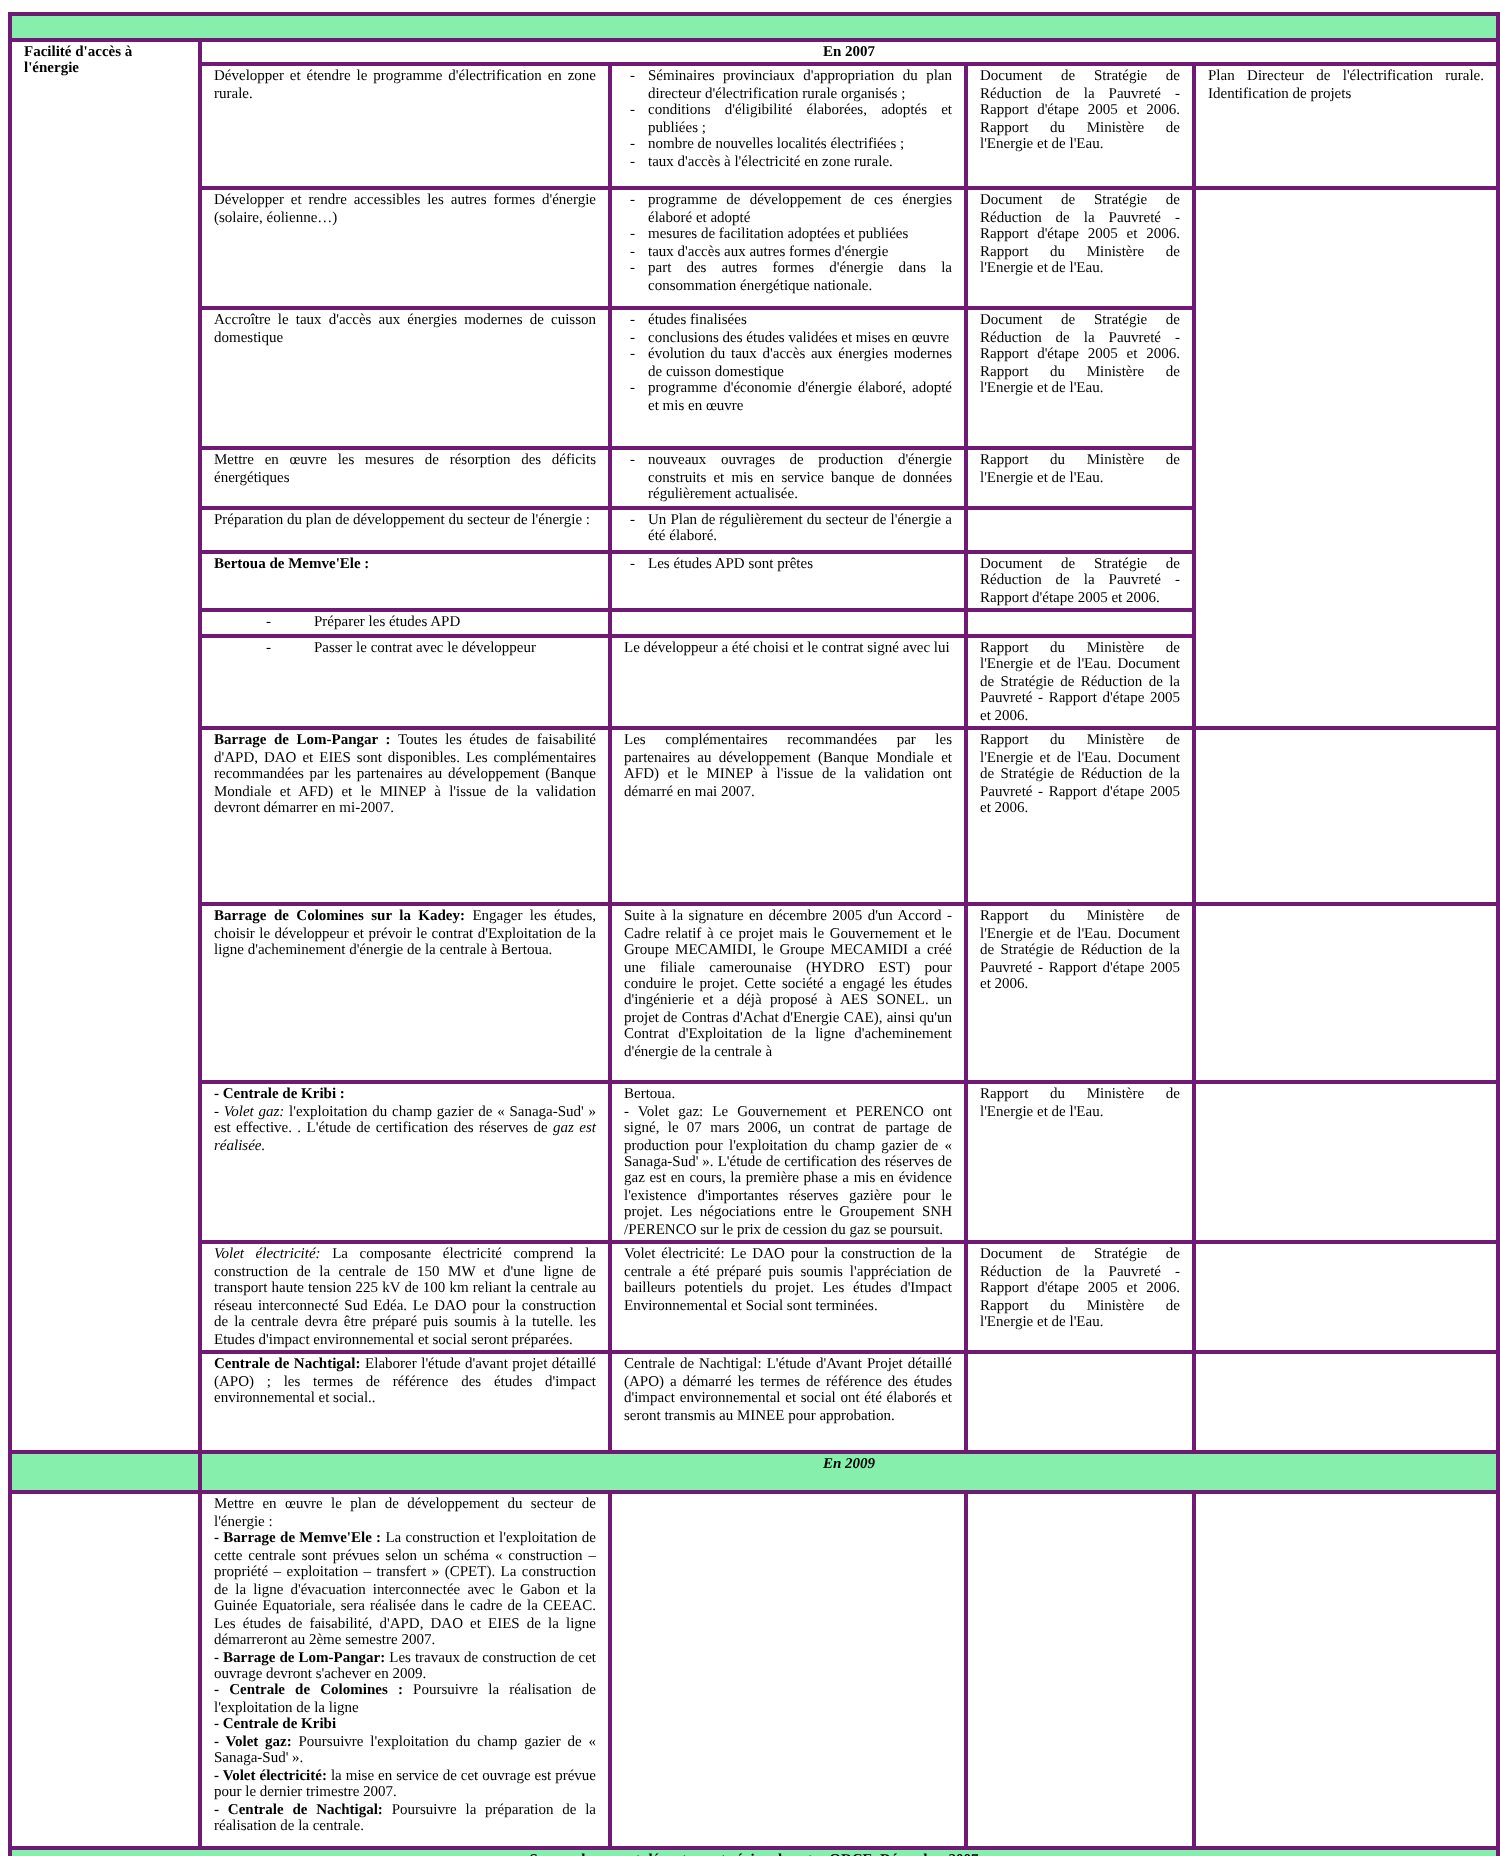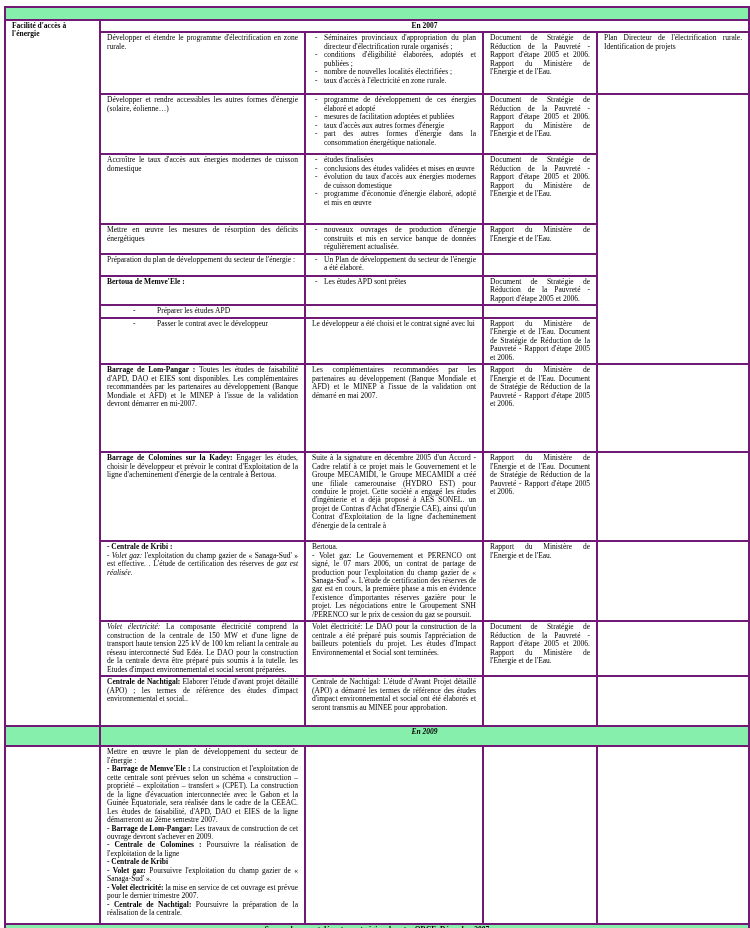--- a/index.html
+++ b/index.html
@@ -112,21 +112,21 @@
     <td>
             <div class="just">Rapport du Ministère de l'Energie et de l'Eau.</div>
           </td>
   </tr>
 
   <tr class="r5">
     <td>
             <div class="just">Préparation du plan de développement du secteur de l'énergie :</div>
           </td>
     <td>
-      <div class="bu">Un Plan de développement du secteur de l'énergie a été élaboré.</div>
+      <div class="bu">Un Plan de régulièrement du secteur de l'énergie a été élaboré.</div>
     </td>
     <td></td>
   </tr>
 
   <tr class="r6">
     <td>
             <div class="b">Bertoua de Memve'Ele :</div>
           </td>
     <td>
       <div class="bu">Les études APD sont prêtes</div>

